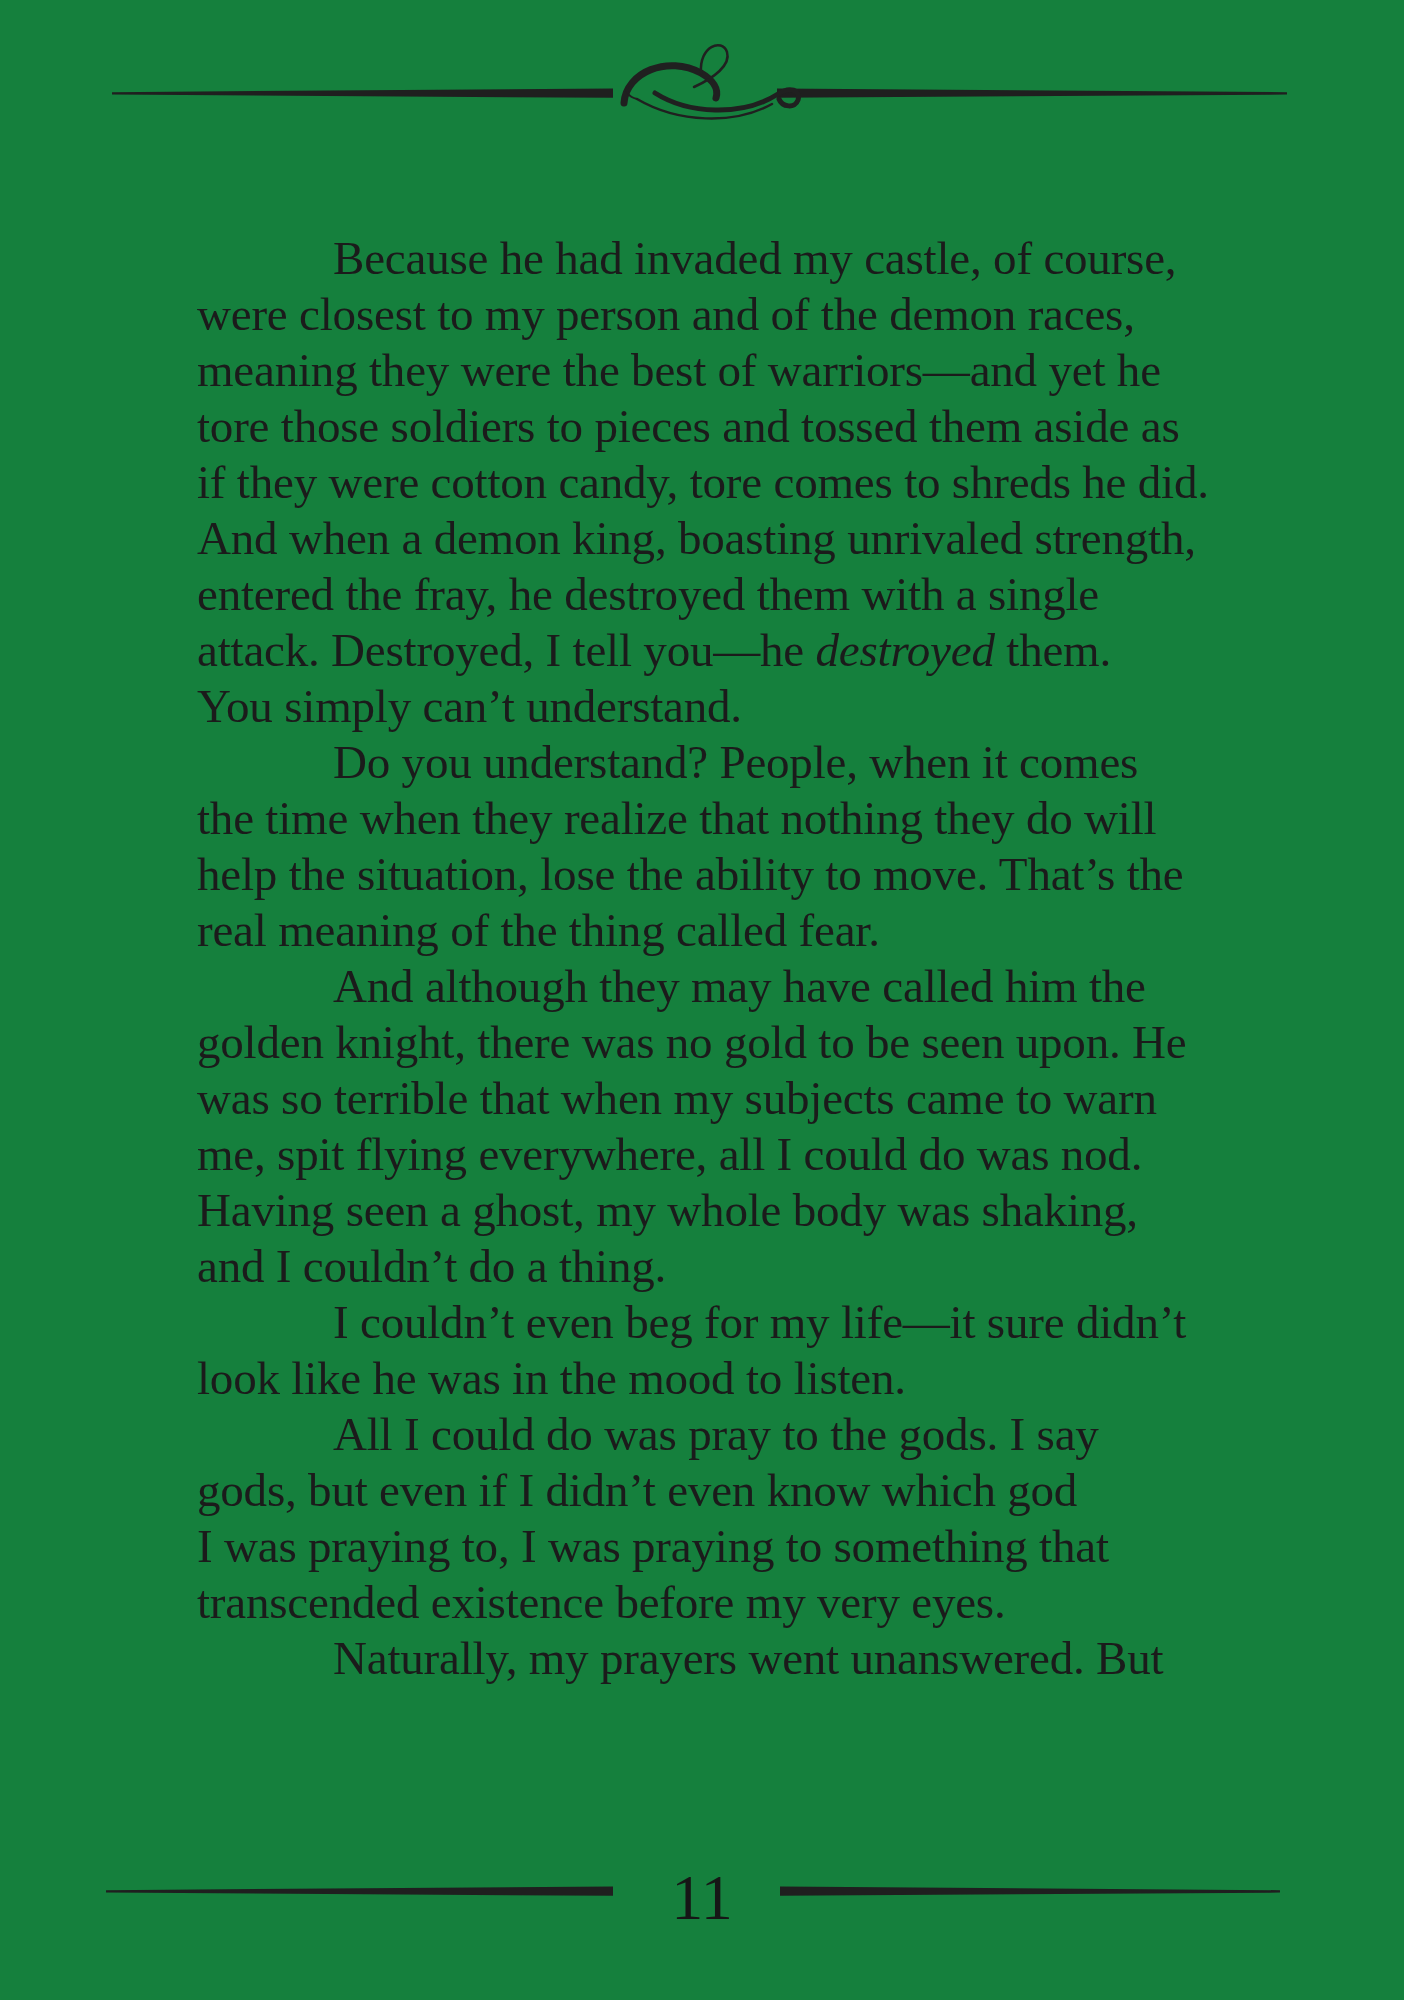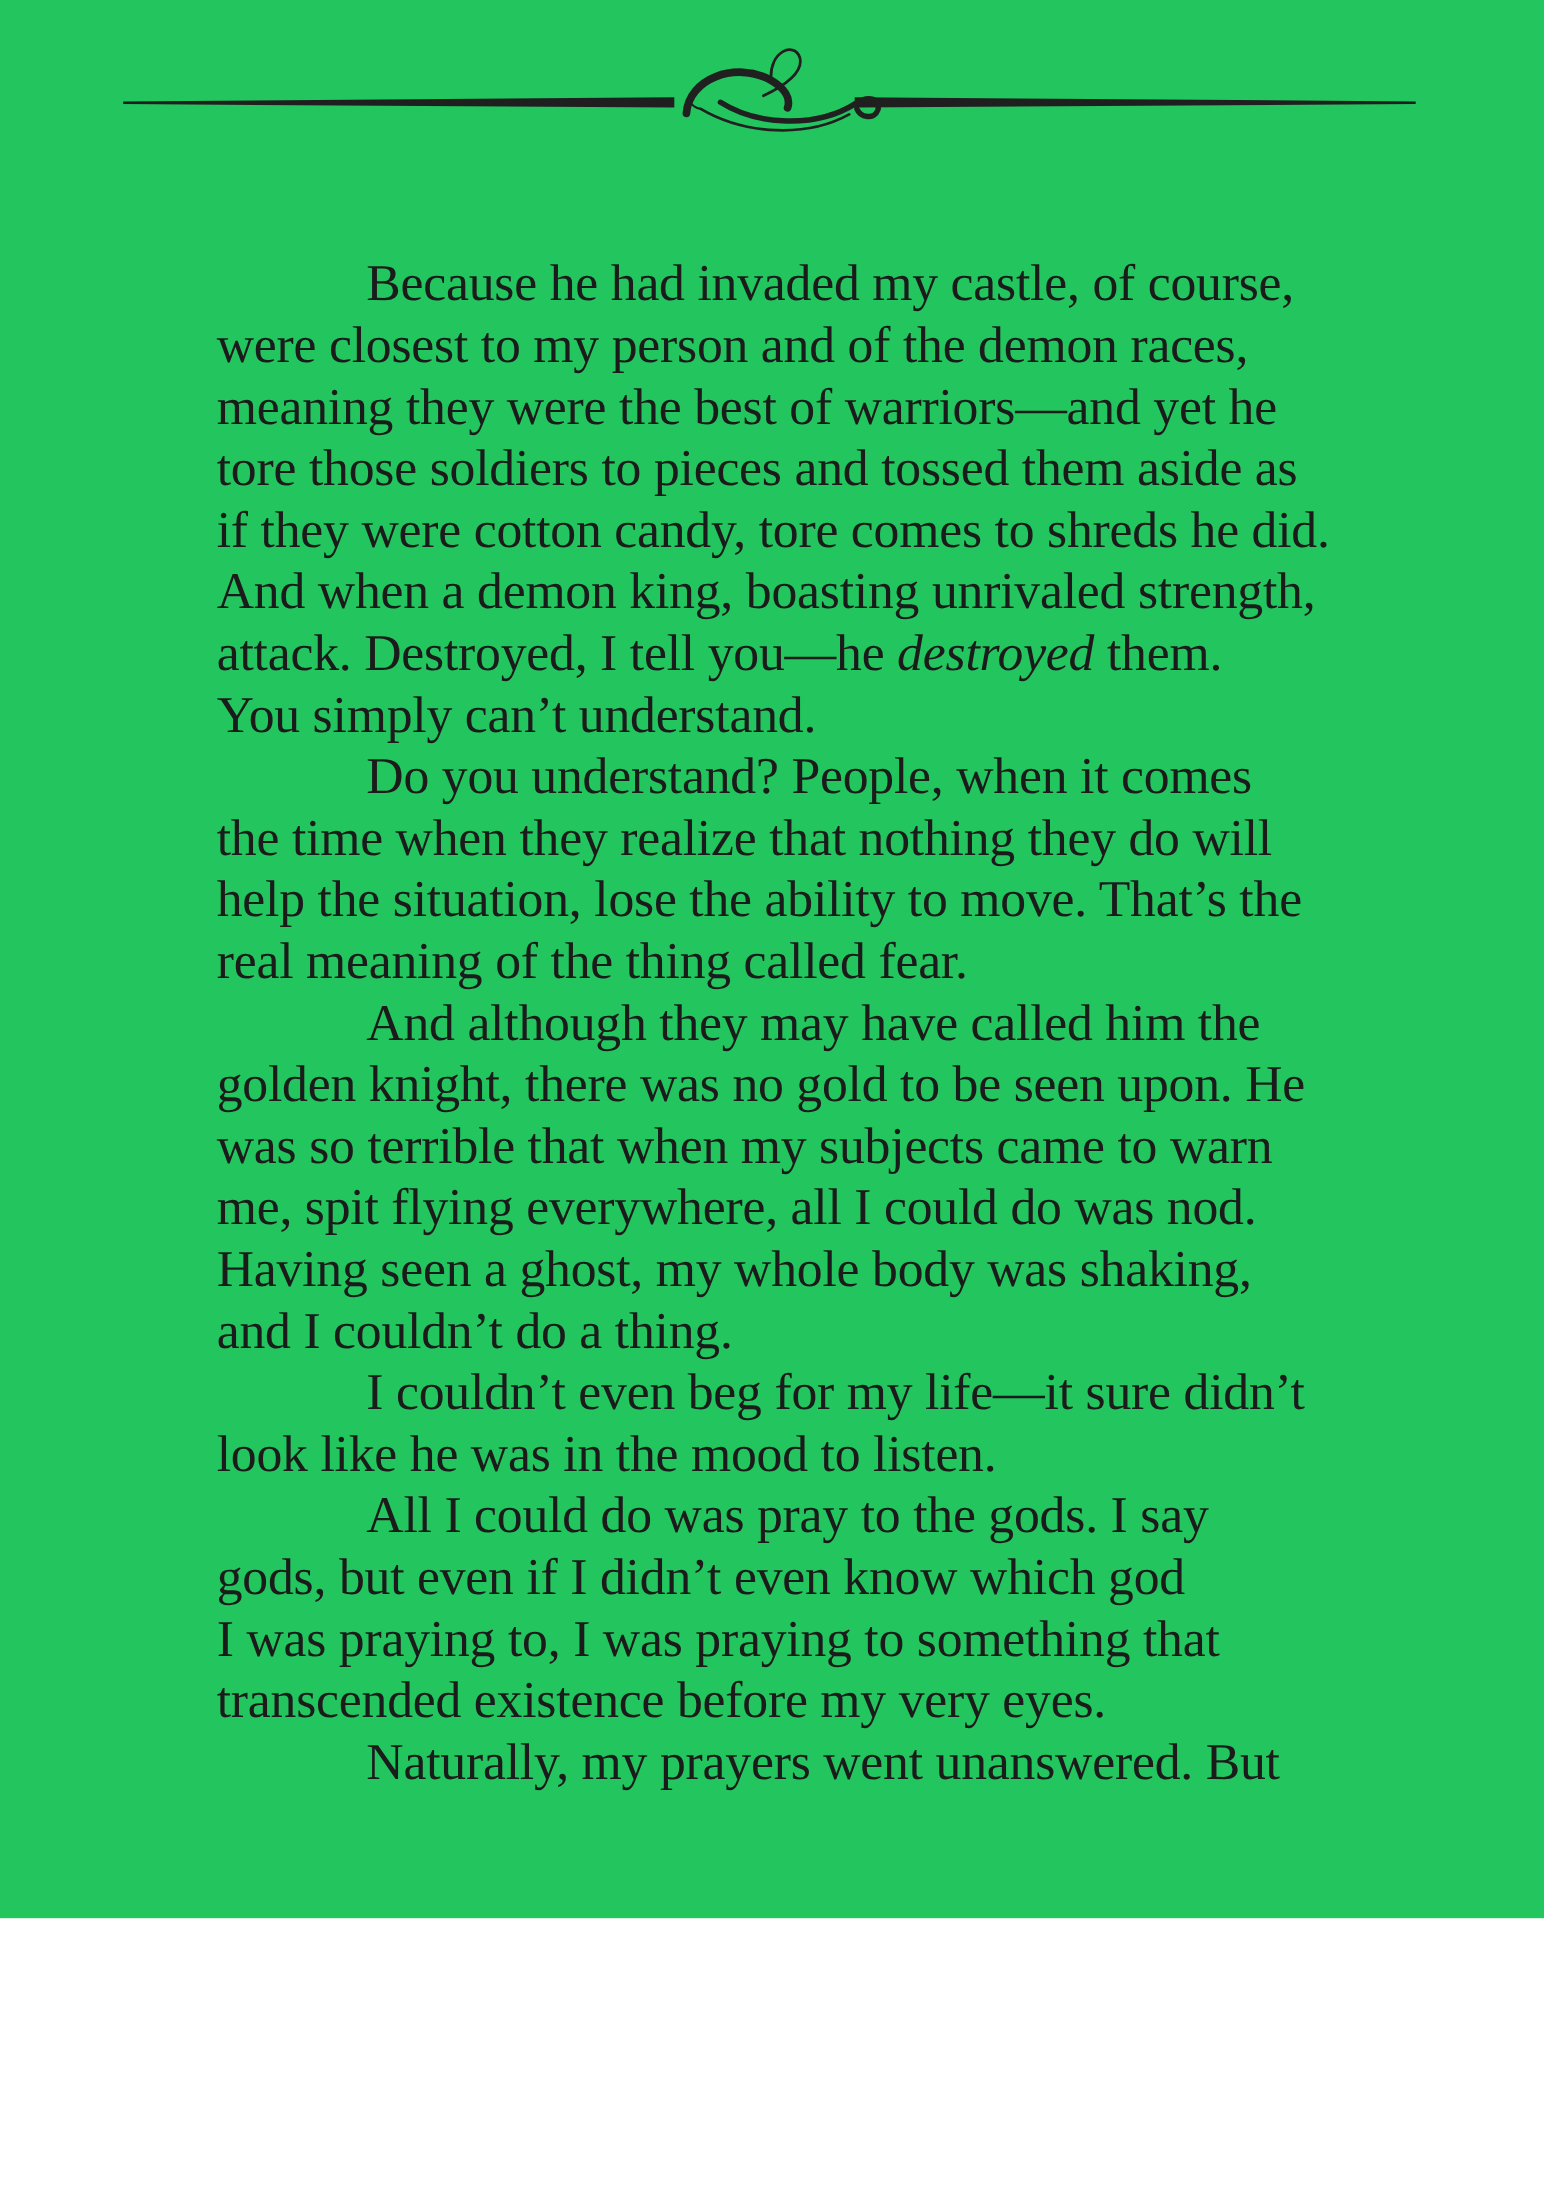--- a/index.html
+++ b/index.html
@@ -3,23 +3,23 @@
 <meta charset="utf-8">
 <style>
   html, body {
     margin: 0;
     padding: 0;
     background: #ffffff;
   }
   .page {
     position: relative;
     width: 1404px;
-    height: 1744px;
+    height: 2000px;
     margin: 0 auto;
-    background: #22c55e;
+    background: #15803d;
     font-family: "Liberation Serif", serif;
     color: #1b1b1b;
     overflow: hidden;
   }
   .rule-svg {
     position: absolute;
     left: 0;
     display: block;
   }
   .rule-svg.header { top: 0; }
@@ -68,20 +68,21 @@
   </svg>
 
   <div class="body-text">
       <div class="paragraph">
         <div class="line indent"><span>Because he had invaded my castle, of course,</span></div>
         <div class="line"><span>were closest to my person and of the demon races,</span></div>
         <div class="line"><span>meaning they were the best of warriors—and yet he</span></div>
         <div class="line"><span>tore those soldiers to pieces and tossed them aside as</span></div>
         <div class="line"><span>if they were cotton candy, tore comes to shreds he did.</span></div>
         <div class="line"><span>And when a demon king, boasting unrivaled strength,</span></div>
+        <div class="line"><span>entered the fray, he destroyed them with a single</span></div>
         <div class="line"><span>attack. Destroyed, I tell you—he </span><span class="italic">destroyed</span><span> them.</span></div>
         <div class="line"><span>You simply can’t understand.</span></div>
       </div>
       <div class="paragraph">
         <div class="line indent"><span>Do you understand? People, when it comes</span></div>
         <div class="line"><span>the time when they realize that nothing they do will</span></div>
         <div class="line"><span>help the situation, lose the ability to move. That’s the</span></div>
         <div class="line"><span>real meaning of the thing called fear.</span></div>
       </div>
       <div class="paragraph">

